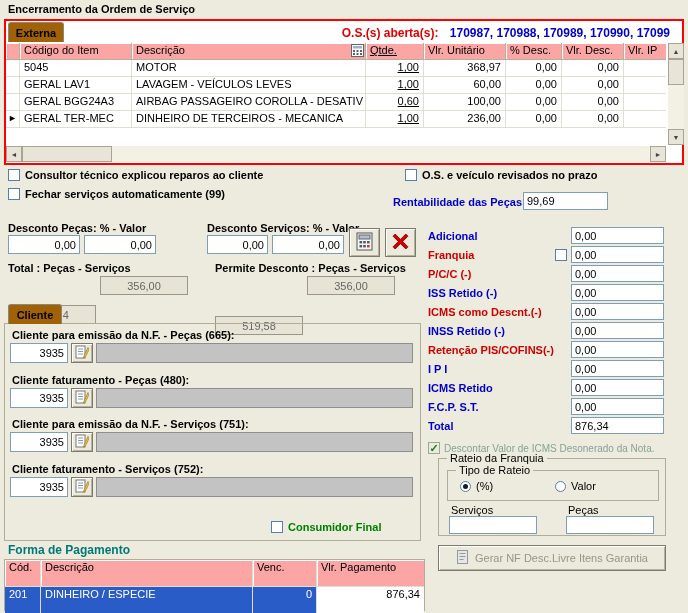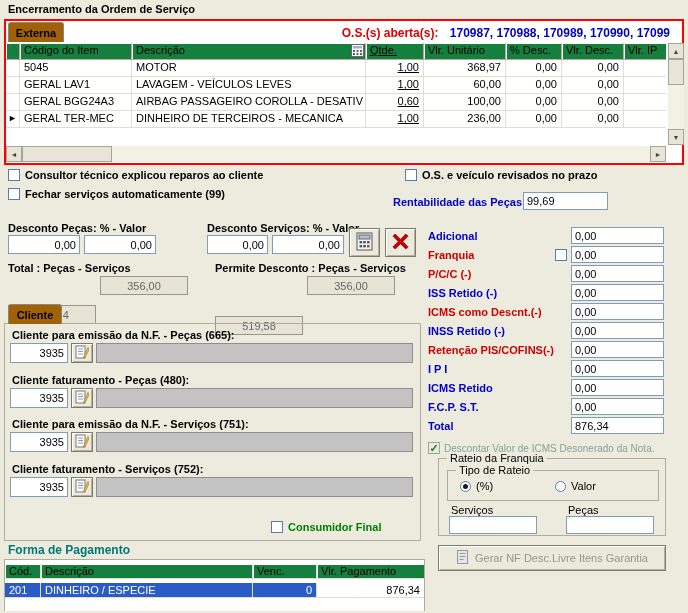--- a/index.html
+++ b/index.html
@@ -34,21 +34,21 @@
   .tab{position:absolute;background:#a16207;border:1px solid #8a8876;border-bottom:none;
     border-radius:3px 3px 0 0;font-weight:bold;display:flex;align-items:center;justify-content:center;}
   .osline{position:absolute;top:5px;right:12px;font-size:12px;font-weight:bold;white-space:nowrap;}
   .osline .lab{color:#e00000;margin-right:8px;font-style:normal;}
   .osline .nums{color:#0000cc;}
 
   
   .grow{display:flex;height:17px;background:#fff;}
   .gc{border-right:1px solid #e0ded2;border-bottom:1px solid #e0ded2;padding:1px 4px;
     overflow:hidden;white-space:nowrap;font-size:11px;}
-  .gh{background:#15803d;border-right:1px solid #b3b0a0;border-bottom:1px solid #b3b0a0;
+  .gh{background:#fca5a5;border-right:1px solid #b3b0a0;border-bottom:1px solid #b3b0a0;
     box-shadow:inset 1px 1px 0 #fff;}
   .c-sel{width:14px;padding:1px 1px;text-align:center;}
   .c-cod{width:112px;}
   .c-des{width:234px;position:relative;}
   .c-qtd{width:58px;text-decoration:underline;} .c-uni{width:82px;} .c-pds{width:56px;} .c-vds{width:62px;}
   .c-ipi{width:42px;border-right:none;}
   .num{text-align:right;}
   .pointer{font-size:9px;line-height:13px;}
   .hdr-icon{position:absolute;right:1px;top:1px;width:13px;height:13px;cursor:pointer;}
 
@@ -73,21 +73,21 @@
   .vrow .vl{flex:1;font-weight:bold;white-space:nowrap;overflow:hidden;}
   .vrow input{width:93px;height:17px;border:1px solid #7f9db9;background:#fff;
     font:11px "Liberation Sans",sans-serif;padding:0 3px;}
   .lbl-blue{color:#0000cc;} .lbl-red{color:#cc0000;}
 
   
   .grp{position:absolute;border:1px solid #b0ac99;}
   .grp .cap{position:absolute;top:-7px;left:8px;background:#edebde;padding:0 3px;white-space:nowrap;}
 
   
-  .prow{display:flex;height:19px;background:#fff;align-items:flex-end;}
+  .prow{display:flex;height:27px;background:#fff;}
   .pc{border-right:1px solid #e0ded2;border-bottom:1px solid #e0ded2;padding:1px 4px;
     overflow:hidden;white-space:nowrap;}
   .p-cod{width:36px;} .p-des{width:212px;} .p-ven{width:64px;} .p-vlr{width:107px;border-right:none;}
   .selrow{background:#2a5cc8;color:#fff;}
   .pay-title{position:absolute;left:8px;top:543px;color:#007878;font-weight:bold;font-size:12px;}
 </style>
 </head>
 <body>
 
 <div class="window">

